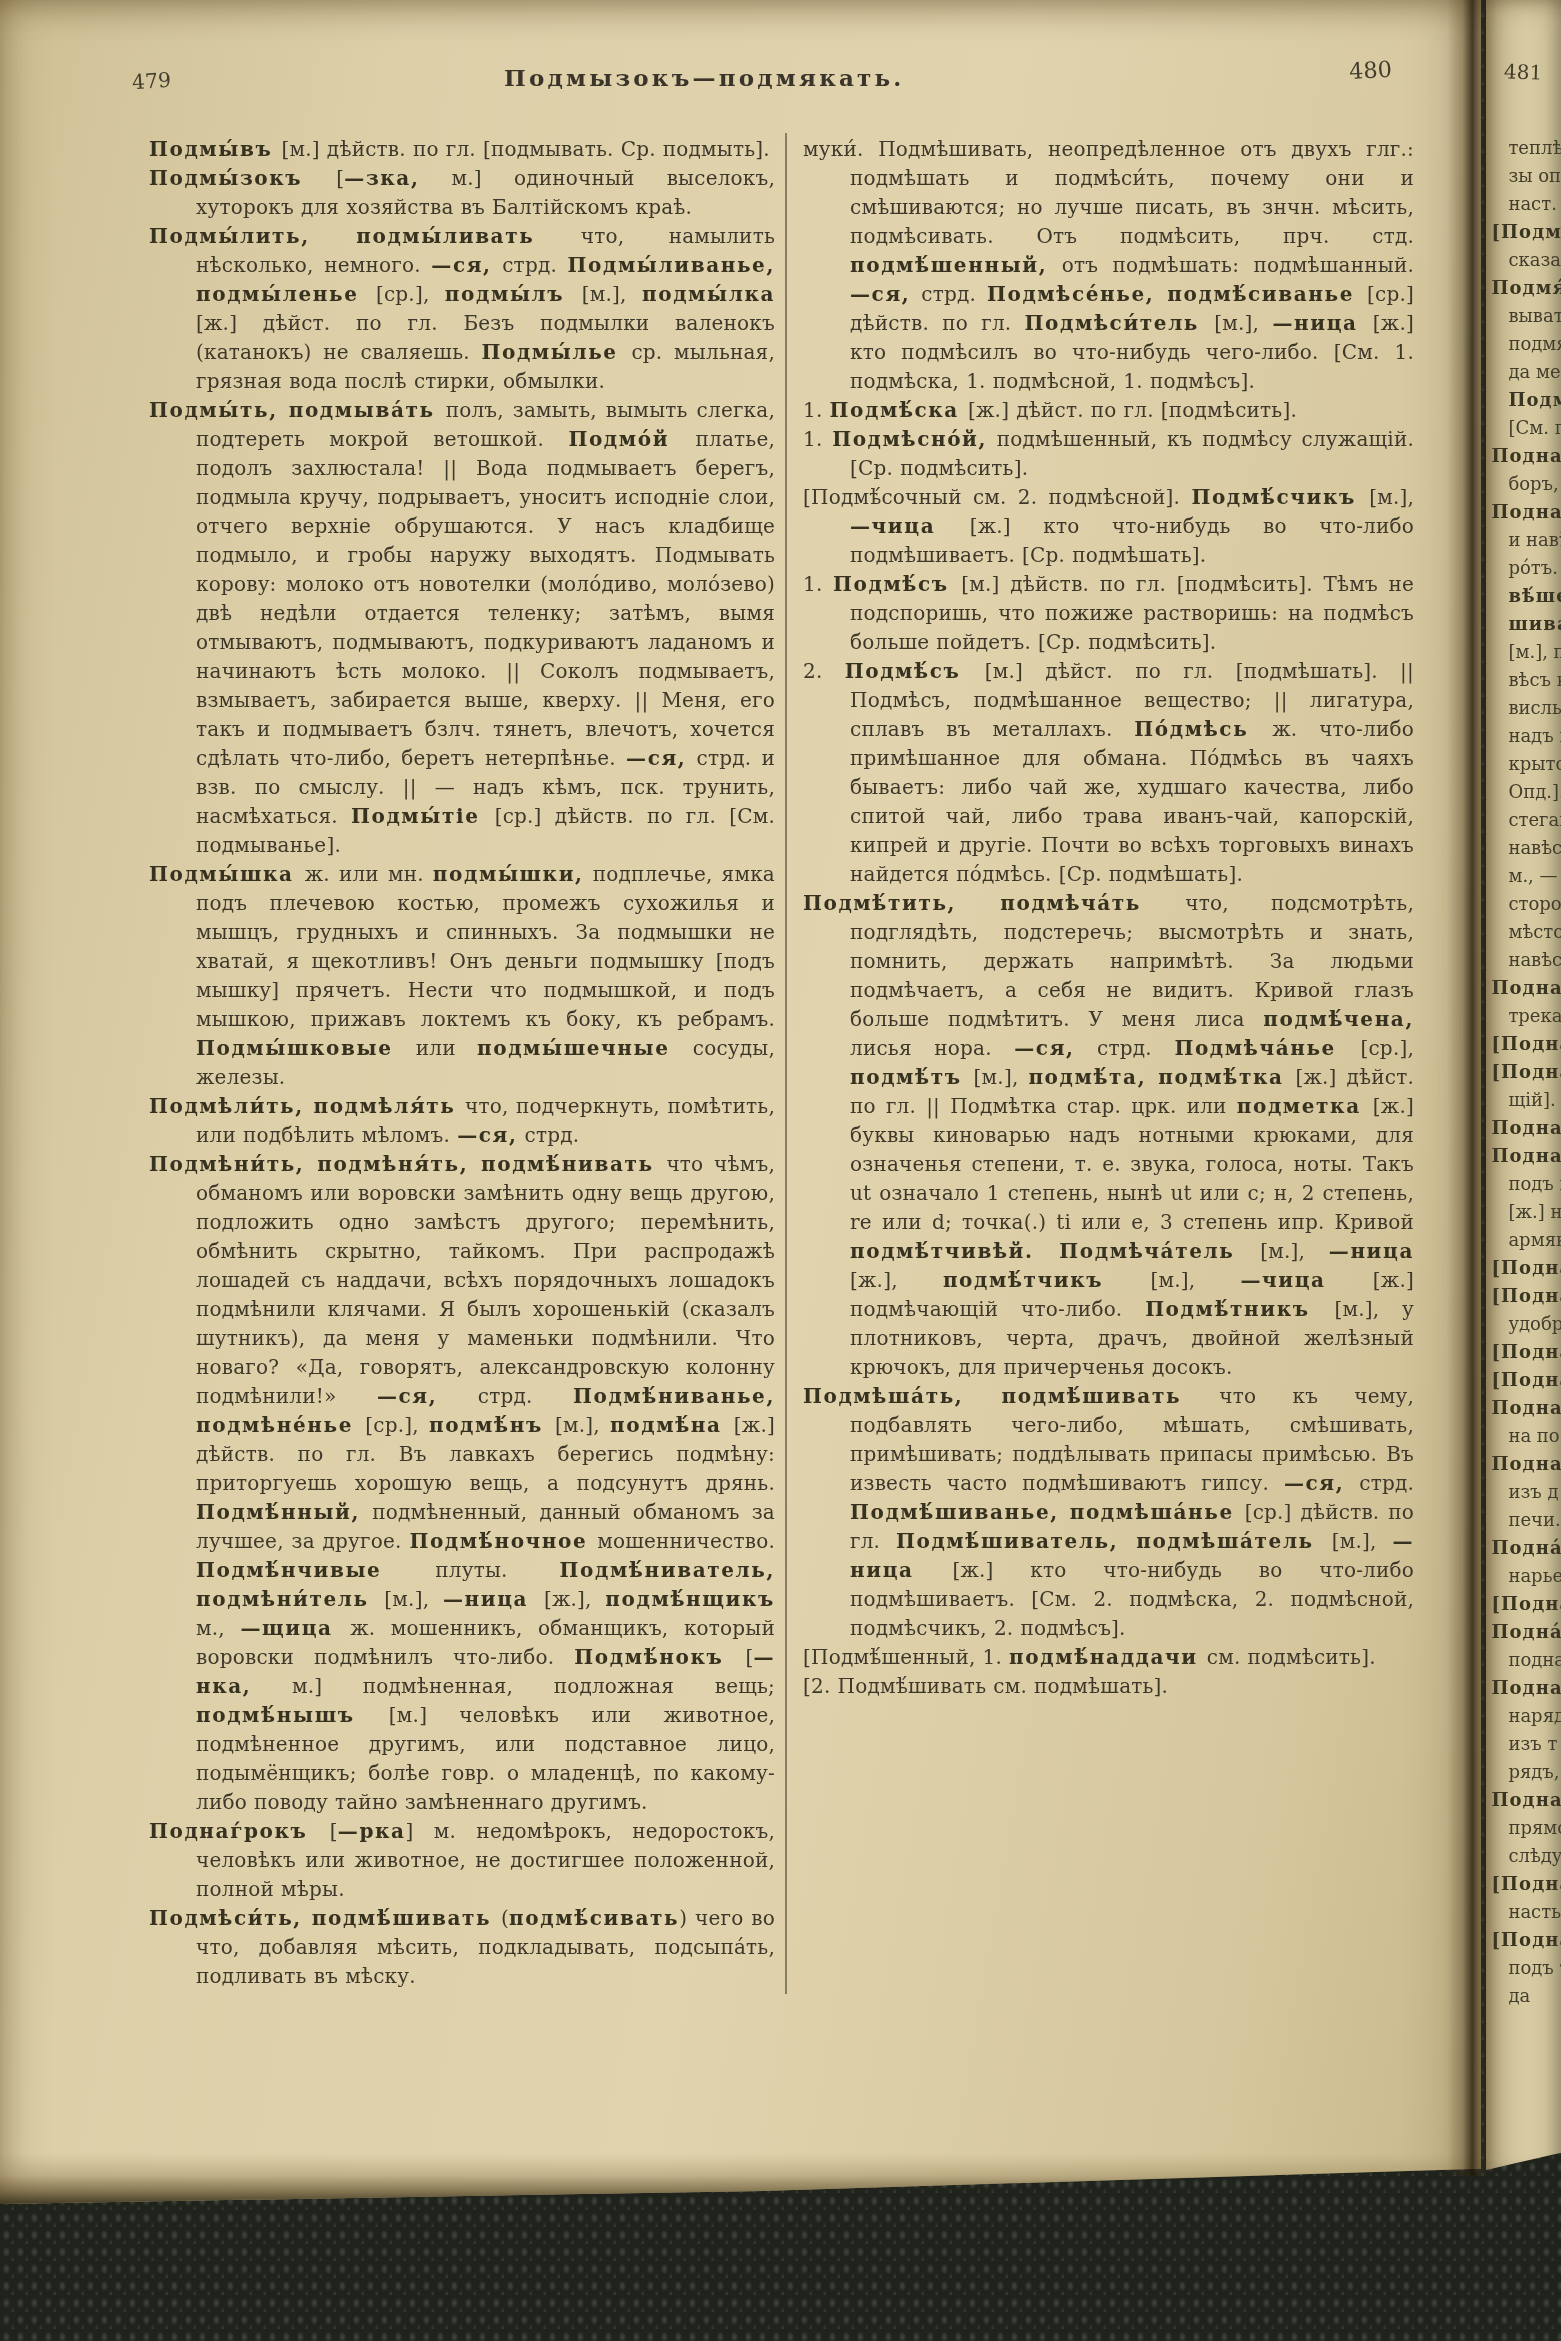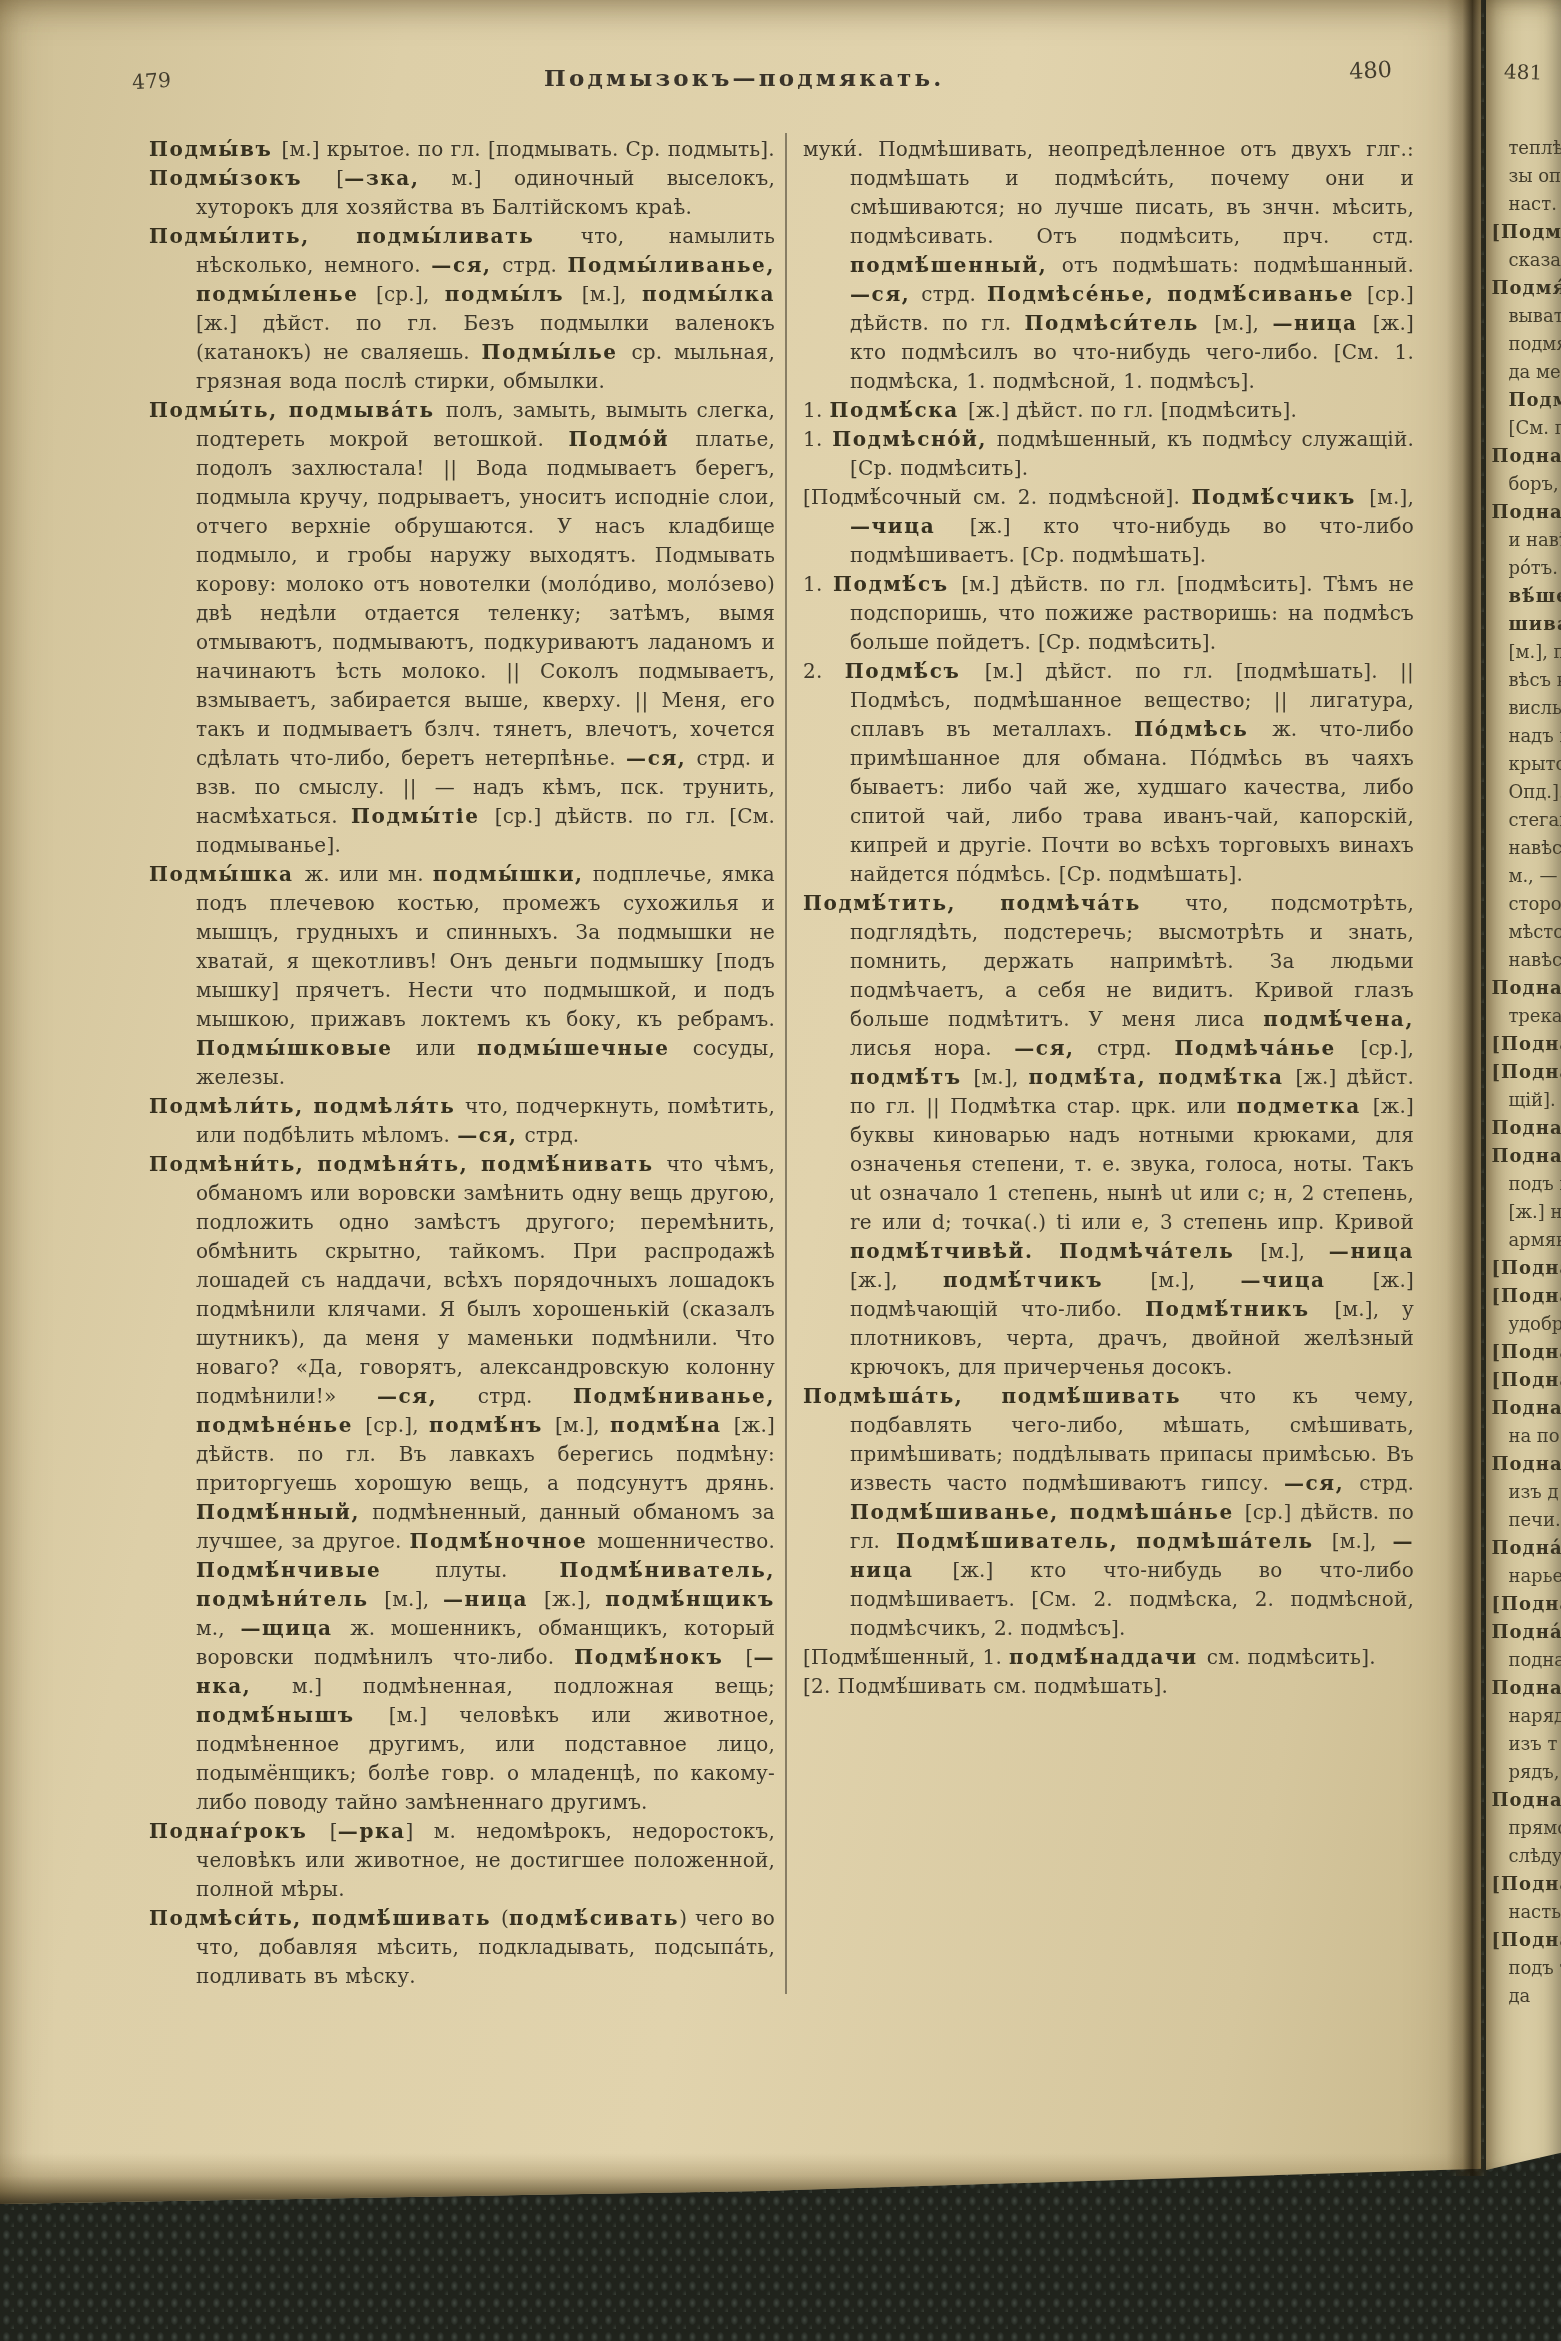--- a/index.html
+++ b/index.html
@@ -29,21 +29,20 @@
     background:linear-gradient(to bottom, rgba(0,0,0,0), rgba(133,113,70,.30) 45%, rgba(82,68,36,.55) 75%, rgba(43,36,20,.78) 100%);
   }
 
   .pagenum { position:absolute; font-size:20.4px; color:#433d2e; }
   .pagenum.left  { left:132px; top:69px; transform:rotate(-4deg); }
   .pagenum.right { left:1349px; top:57px; font-size:22.5px; transform:rotate(-3deg); }
   .running-head {
     position:absolute; left:504px; top:64px;
     font-size:23px; font-weight:bold; letter-spacing:3.2px; color:#3a342а;
     color:#3a342a;
-    margin-left:40px;
   }
 
   .col { position:absolute; top:135px; height:1866px; overflow:hidden; }
   .col-left  { left:149px;  width:626px; }
   .col-right { left:803px; width:611px; }
   .col-rule  { position:absolute; left:785px; top:133px; width:1.6px; height:1861px; background:rgba(62,56,43,.55); }
 
   p.entry {
     margin:0; font-size:20px; line-height:29px; text-align:justify;
     padding-left:47px; text-indent:-47px;
@@ -80,21 +79,21 @@
 <body>
 
 <div class="photo">
 
   <div class="sheet">
     <div class="pagenum left">479</div>
     <div class="running-head">Подмызокъ—подмякать.</div>
     <div class="pagenum right">480</div>
 
     <div class="col col-left" id="col-left">
-        <p class="entry"><span class="seg-b">Подмы́въ </span><span class="seg-n">[м.] крытое. по гл. </span><span class="seg-i">[подмывать. </span><span class="seg-n">Ср. </span><span class="seg-i">подмыть].</span></p>
+        <p class="entry"><span class="seg-b">Подмы́въ </span><span class="seg-n">[м.] дѣйств. по гл. </span><span class="seg-i">[подмывать. </span><span class="seg-n">Ср. </span><span class="seg-i">подмыть].</span></p>
         <p class="entry"><span class="seg-b">Подмы́зокъ </span><span class="seg-n">[</span><span class="seg-b">—зка,</span><span class="seg-n"> м.] одиночный выселокъ, хуторокъ для хозяйства въ Балтійскомъ краѣ.</span></p>
         <p class="entry"><span class="seg-b">Подмы́лить, подмы́ливать </span><span class="seg-n">что, намылить нѣсколько, немного. </span><span class="seg-b">—ся,</span><span class="seg-n"> стрд. </span><span class="seg-b">Подмы́ливанье, подмы́ленье </span><span class="seg-n">[ср.], </span><span class="seg-b">подмы́лъ </span><span class="seg-n">[м.], </span><span class="seg-b">подмы́лка </span><span class="seg-n">[ж.] дѣйст. по гл. </span><span class="seg-i">Безъ подмылки валенокъ (катанокъ) не сваляешь. </span><span class="seg-b">Подмы́лье </span><span class="seg-n">ср. мыльная, грязная вода послѣ стирки, обмылки.</span></p>
         <p class="entry"><span class="seg-b">Подмы́ть, подмыва́ть </span><span class="seg-i">полъ,</span><span class="seg-n"> замыть, вымыть слегка, подтереть мокрой ветошкой. </span><span class="seg-b">Подмо́й </span><span class="seg-i">платье, подолъ захлюстала! || Вода подмываетъ берегъ, подмыла кручу, </span><span class="seg-n">подрываетъ, уноситъ исподніе слои, отчего верхніе обрушаются. </span><span class="seg-i">У насъ кладбище подмыло, и гробы наружу выходятъ. Подмывать корову: </span><span class="seg-n">молоко отъ новотелки (моло́диво, моло́зево) двѣ недѣли отдается теленку; затѣмъ, вымя отмываютъ, подмываютъ, подкуриваютъ ладаномъ и начинаютъ ѣсть молоко. || </span><span class="seg-i">Соколъ подмываетъ, </span><span class="seg-n">взмываетъ, забирается выше, кверху. || </span><span class="seg-i">Меня, его такъ и подмываетъ </span><span class="seg-n">бзлч. тянетъ, влечотъ, хочется сдѣлать что-либо, беретъ нетерпѣнье. </span><span class="seg-b">—ся,</span><span class="seg-n"> стрд. и взв. по смыслу. || — надъ кѣмъ, пск. трунить, насмѣхаться. </span><span class="seg-b">Подмы́тіе </span><span class="seg-n">[ср.] дѣйств. по гл. </span><span class="seg-i">[См. подмыванье].</span></p>
         <p class="entry"><span class="seg-b">Подмы́шка </span><span class="seg-n">ж. или мн. </span><span class="seg-b">подмы́шки,</span><span class="seg-n"> подплечье, ямка подъ плечевою костью, промежъ сухожилья и мышцъ, грудныхъ и спинныхъ. </span><span class="seg-i">За подмышки не хватай, я щекотливъ! Онъ деньги подмышку </span><span class="seg-n">[подъ мышку] </span><span class="seg-i">прячетъ. Нести что подмышкой, и подъ мышкою, </span><span class="seg-n">прижавъ локтемъ къ боку, къ ребрамъ. </span><span class="seg-b">Подмы́шковые </span><span class="seg-n">или </span><span class="seg-b">подмы́шечные </span><span class="seg-i">сосуды, железы.</span></p>
         <p class="entry"><span class="seg-b">Подмѣли́ть, подмѣля́ть </span><span class="seg-n">что, подчеркнуть, помѣтить, или подбѣлить мѣломъ. </span><span class="seg-b">—ся,</span><span class="seg-n"> стрд.</span></p>
         <p class="entry"><span class="seg-b">Подмѣни́ть, подмѣня́ть, подмѣ́нивать </span><span class="seg-n">что чѣмъ, обманомъ или воровски замѣнить одну вещь другою, подложить одно замѣстъ другого; перемѣнить, обмѣнить скрытно, тайкомъ. </span><span class="seg-i">При распродажѣ лошадей съ наддачи, всѣхъ порядочныхъ лошадокъ подмѣнили клячами. Я былъ хорошенькій (сказалъ шутникъ), да меня у маменьки подмѣнили. Что новаго? «Да, говорятъ, александровскую колонну подмѣнили!» </span><span class="seg-b">—ся,</span><span class="seg-n"> стрд. </span><span class="seg-b">Подмѣ́ниванье, подмѣне́нье </span><span class="seg-n">[ср.], </span><span class="seg-b">подмѣ́нъ </span><span class="seg-n">[м.], </span><span class="seg-b">подмѣ́на </span><span class="seg-n">[ж.] дѣйств. по гл. </span><span class="seg-i">Въ лавкахъ берегись подмѣну: приторгуешь хорошую вещь, а подсунутъ дрянь. </span><span class="seg-b">Подмѣ́нный,</span><span class="seg-n"> подмѣненный, данный обманомъ за лучшее, за другое. </span><span class="seg-b">Подмѣ́ночное </span><span class="seg-i">мошенничество. </span><span class="seg-b">Подмѣ́нчивые </span><span class="seg-i">плуты. </span><span class="seg-b">Подмѣ́ниватель, подмѣни́тель </span><span class="seg-n">[м.], </span><span class="seg-b">—ница </span><span class="seg-n">[ж.], </span><span class="seg-b">подмѣ́нщикъ </span><span class="seg-n">м., </span><span class="seg-b">—щица </span><span class="seg-n">ж. мошенникъ, обманщикъ, который воровски подмѣнилъ что-либо. </span><span class="seg-b">Подмѣ́нокъ </span><span class="seg-n">[</span><span class="seg-b">—нка,</span><span class="seg-n"> м.] подмѣненная, подложная вещь; </span><span class="seg-b">подмѣ́нышъ </span><span class="seg-n">[м.] человѣкъ или животное, подмѣненное другимъ, или подставное лицо, подымёнщикъ; болѣе говр. о младенцѣ, по какому-либо поводу тайно замѣненнаго другимъ.</span></p>
         <p class="entry"><span class="seg-b">Поднаѓрокъ </span><span class="seg-n">[</span><span class="seg-b">—рка</span><span class="seg-n">] м. недомѣрокъ, недоростокъ, человѣкъ или животное, не достигшее положенной, полной мѣры.</span></p>
         <p class="entry"><span class="seg-b">Подмѣси́ть, подмѣ́шивать </span><span class="seg-n">(</span><span class="seg-b">подмѣ́сивать</span><span class="seg-n">) чего во что, добавляя мѣсить, подкладывать, подсыпа́ть, подливать въ мѣску. </span></p>
       </div>
     <div class="col-rule"></div>

